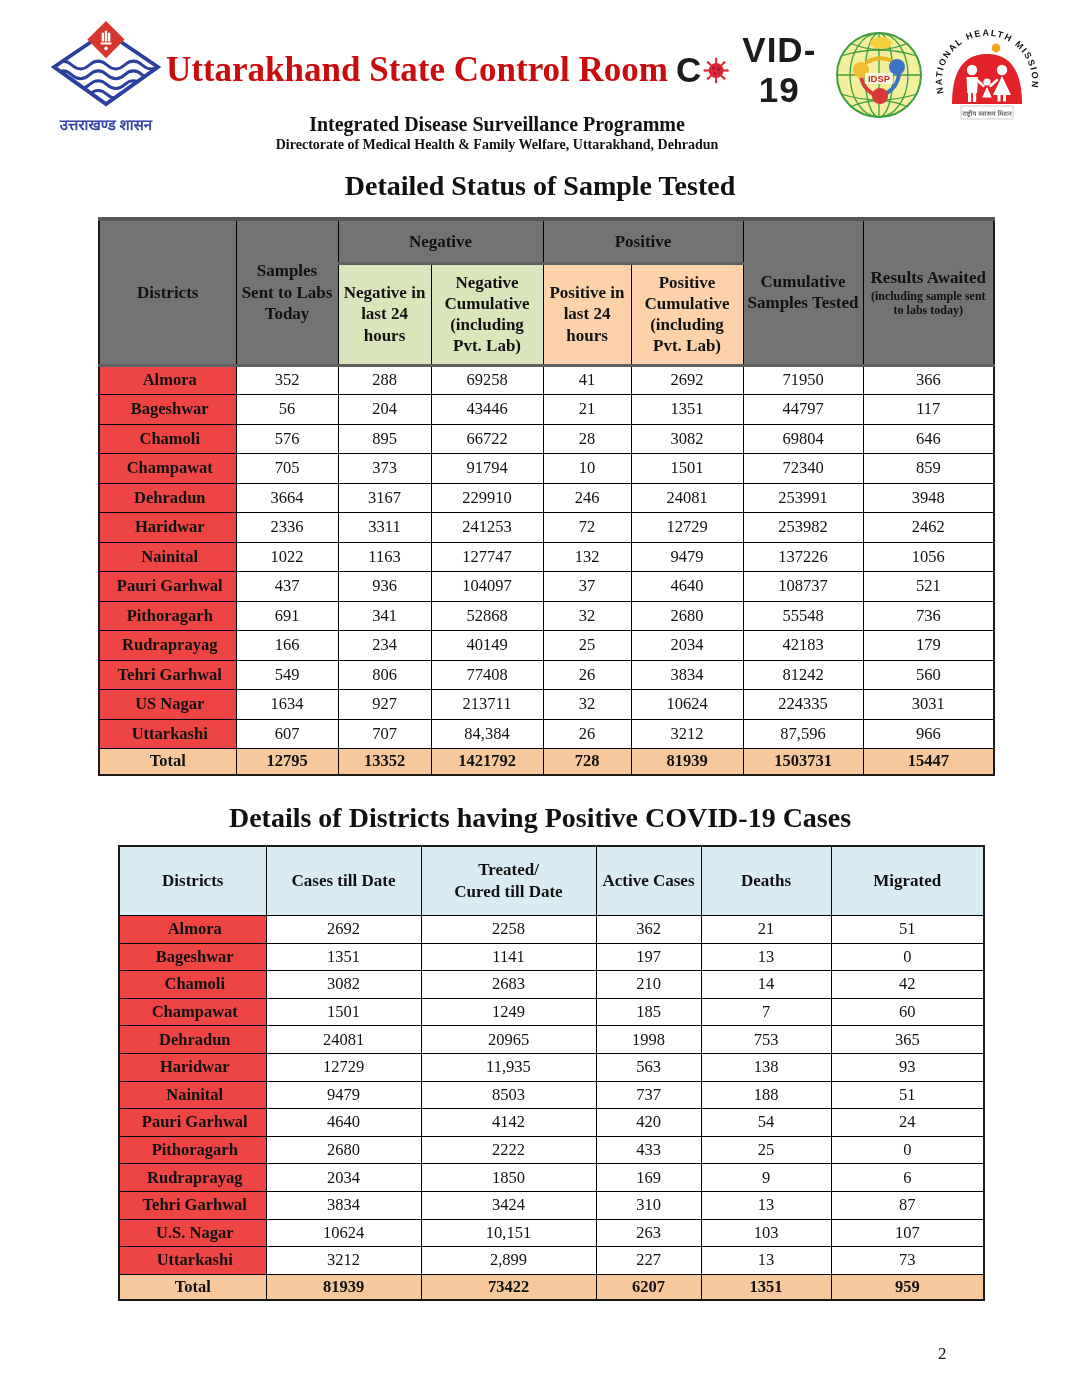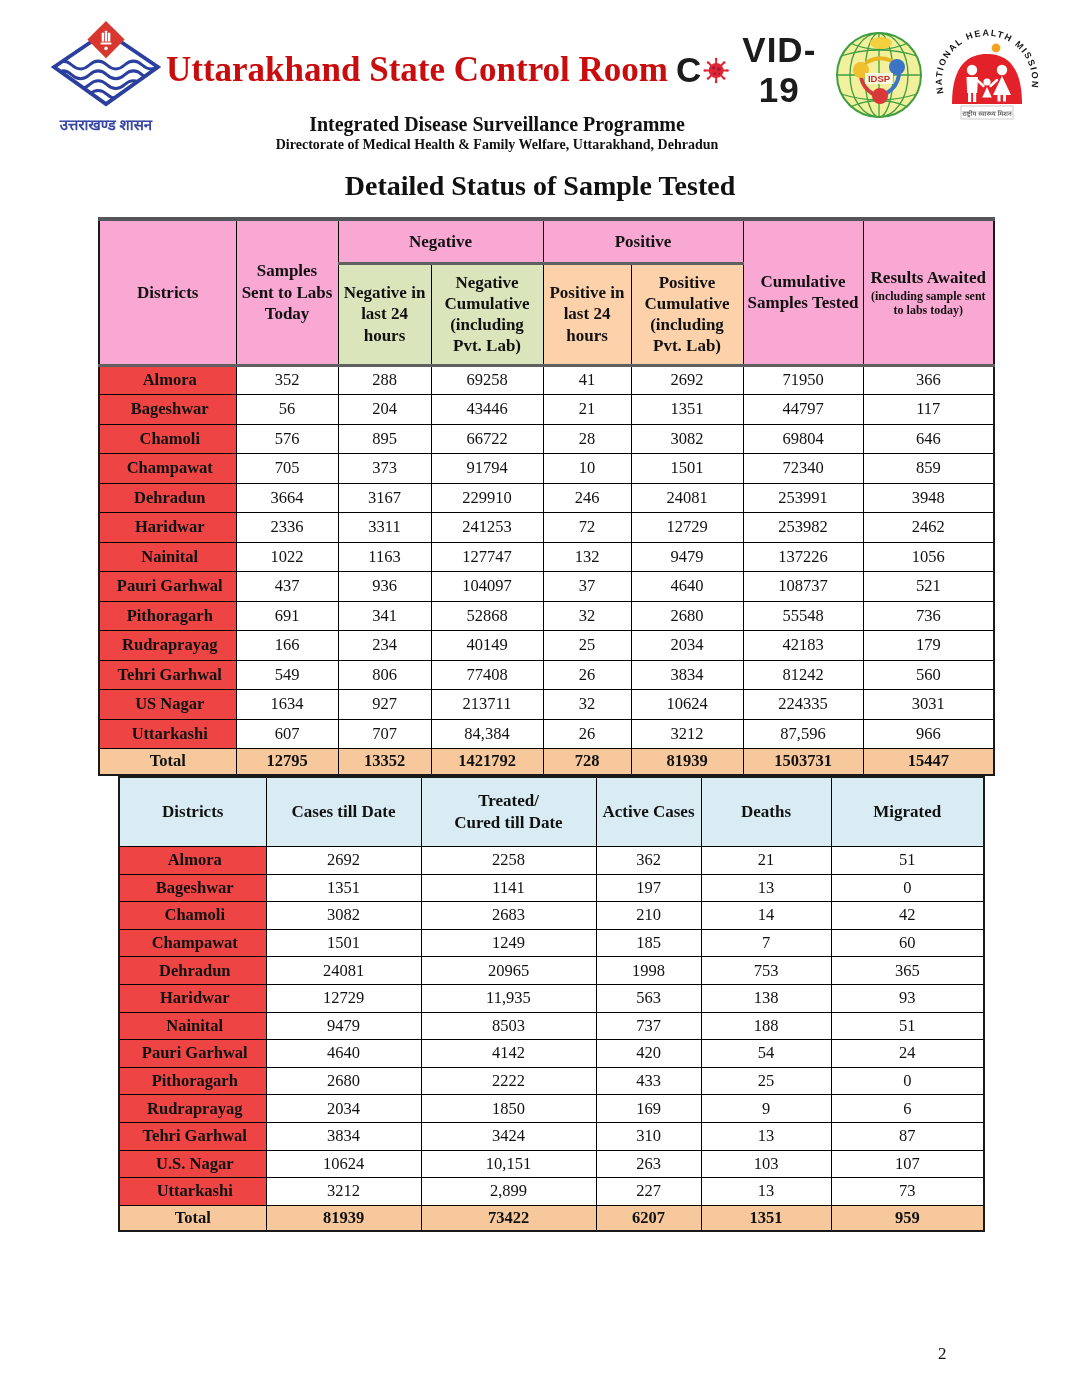--- a/index.html
+++ b/index.html
@@ -66,21 +66,21 @@
     background: #ef4444;
   }
   tr.total-row td { background: #f6c89c; font-weight: bold; height: 26px; }
 
   
   .sample-table {
     width: 895px; margin-left: 98px;
     border: 2px solid #1a1a1a;
     border-top: 4px solid #55565a;
   }
-  .sample-table thead th { background: #f9a8d4; font-size: 17px; line-height: 1.25; }
+  .sample-table thead th { background: #737373; font-size: 17px; line-height: 1.25; }
   .sample-table thead tr.group-row th.group-th { height: 44px; }
   .sample-table thead tr.sub-row th { height: 102px; border-top: 3px solid #606060; }
   .sample-table thead th.green { background: #dbe5bc; }
   .sample-table thead th.orange { background: #fdd2ab; }
   .sample-table .hdr-note { font-size: 12px; font-weight: bold; line-height: 1.2; margin-top: 1px; }
   .sample-table tbody td { height: 29.5px; }
   .sample-table tbody tr:first-child td { border-top: 3px solid #606060; }
 
   
   .positive-table {
@@ -423,20 +423,21 @@
           <td>728</td>
           <td>81939</td>
           <td>1503731</td>
           <td>15447</td>
         </tr>
     </tfoot>
   </table>
 </section>
 
 <section>
+  <div class="section-title second">Details of Districts having Positive COVID-19 Cases</div>
 
   <table class="positive-table">
     <colgroup>
       <col style="width:147px">
         <col style="width:155px">
         <col style="width:175px">
       <col style="width:105px">
         <col style="width:130px">
         <col style="width:153px">
     </colgroup>

